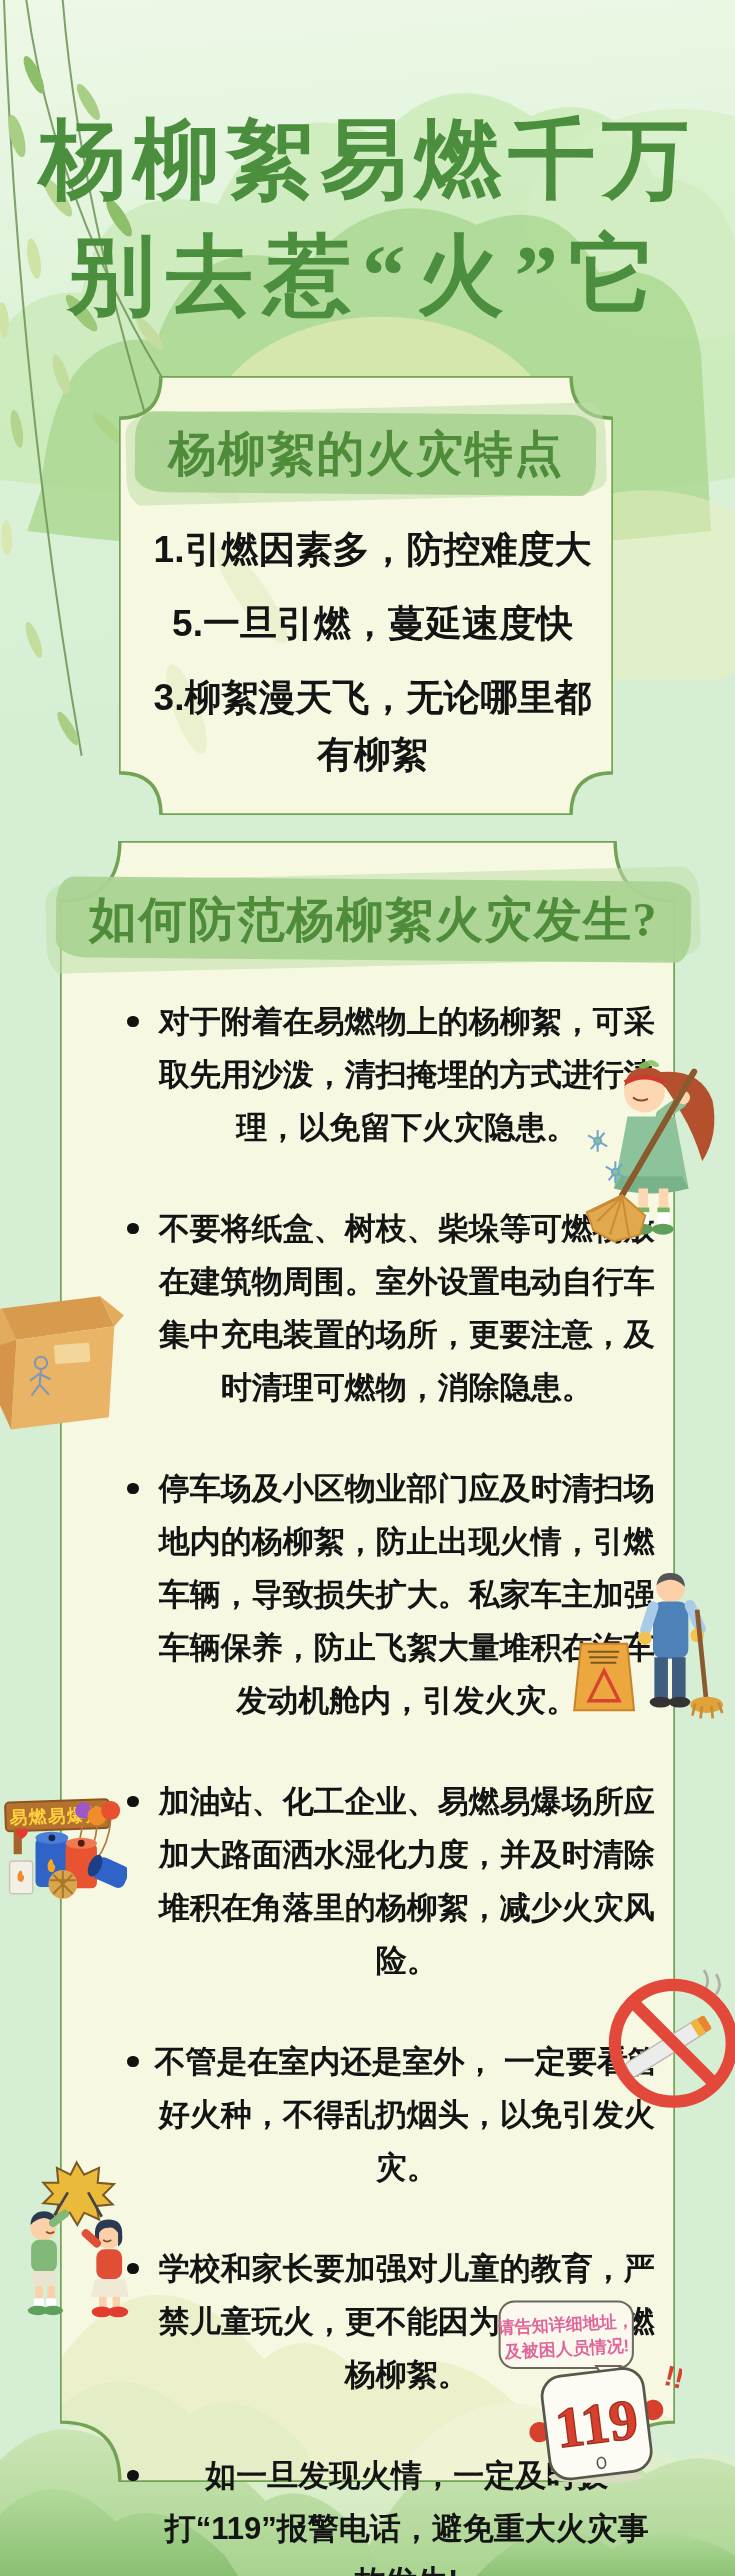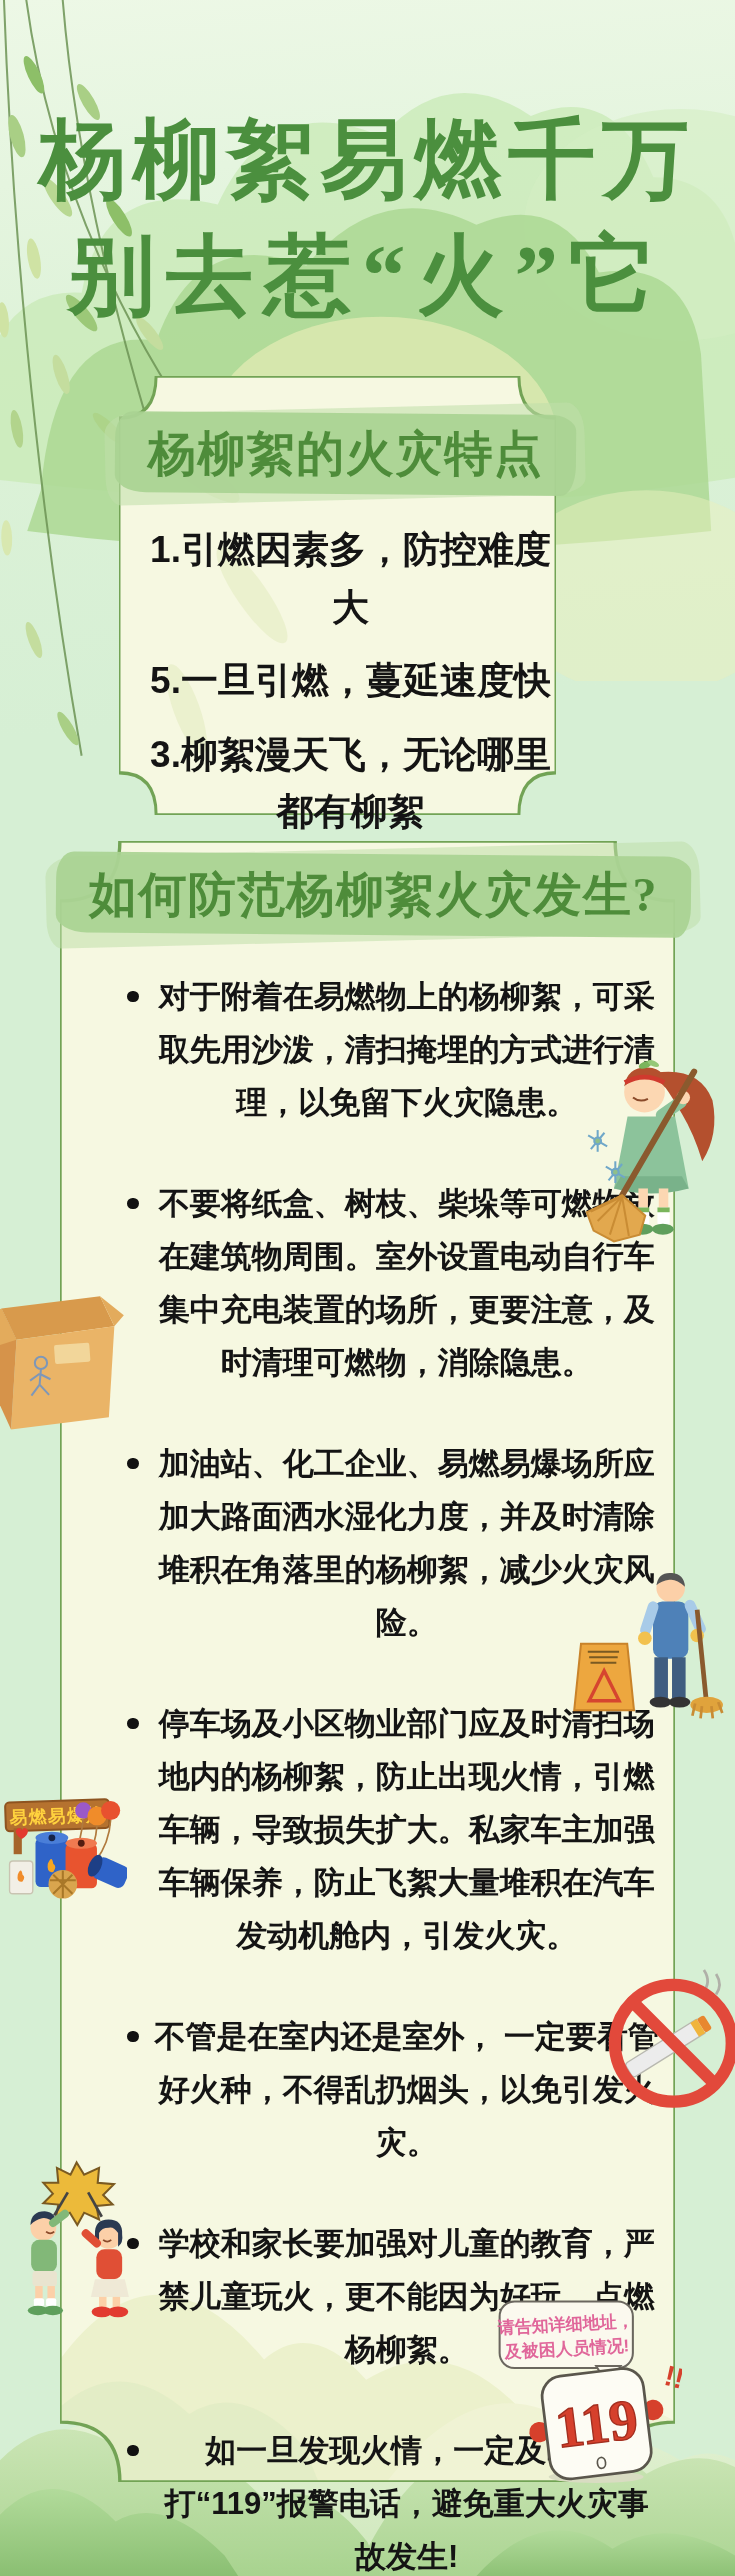--- a/index.html
+++ b/index.html
@@ -12,26 +12,26 @@
   
   .title-block{position:absolute;top:116px;left:0;width:100%;text-align:center;z-index:2;}
   .title-line{font-family:"Liberation Serif","DejaVu Serif",serif;font-weight:700;
               color:#4b8f3e;font-size:87px;line-height:1.0;letter-spacing:6.8px;}
   .title-line.l2{margin-top:29px;letter-spacing:11px;}
 
   
   .card{position:absolute;z-index:2;}
   .card-frame{position:absolute;inset:0;width:100%;height:100%;}
   .card-content{position:relative;z-index:1;}
-  .card1{left:119px;top:376px;width:437px;height:439px;}
+  .card1{left:119px;top:376px;width:494px;height:439px;}
   .card2{left:60px;top:841px;width:615px;height:1641px;}
 
   .badge-wrap{text-align:center;}
   .card1 .badge-wrap{padding-top:37px;}
-  .card2 .badge-wrap{padding-top:13px;}
+  .card2 .badge-wrap{padding-top:38px;}
   .brush{position:relative;display:inline-block;padding:9.5px 29px;}
   .brush::before{content:"";position:absolute;inset:-5.4px -13.6px;background:#c0dfa9;opacity:.55;
                  border-radius:30px 17.7px 34px 15px / 20.4px 31px 16.3px 27px;transform:rotate(-1.4deg);}
   .brush::after{content:"";position:absolute;inset:0 -4.1px;background:#a9d392;opacity:.92;
                 border-radius:17.7px 27px 15px 31px / 26px 16.3px 30px 17.7px;transform:rotate(.5deg);}
   .brush h2{position:relative;z-index:1;margin:0;font-family:"Liberation Serif","DejaVu Serif",serif;
             font-weight:700;color:#4e8c3a;font-size:48px;line-height:1.3;letter-spacing:1.4px;white-space:nowrap;}
 
   .feature-list{list-style:none;text-align:center;margin:27px 0 0 26px;padding:0;}
   .feature-list li{max-width:455px;font-size:37px;font-weight:700;color:#141414;
@@ -136,22 +136,22 @@
     </svg>
     <div class="card-content">
       <div class="badge-wrap">
         <div class="brush">
           <h2>如何防范杨柳絮火灾发生?</h2>
         </div>
       </div>
       <ul class="tips-list">
         <li><span class="dot"></span><span>对于附着在易燃物上的杨柳絮，可采取先用沙泼，清扫掩埋的方式进行清理，以免留下火灾隐患。</span></li>
         <li><span class="dot"></span><span>不要将纸盒、树枝、柴垛等可燃物放在建筑物周围。室外设置电动自行车集中充电装置的场所，更要注意，及时清理可燃物，消除隐患。</span></li>
+        <li><span class="dot"></span><span>停车场及小区物业部门应及时清扫场地内的杨柳絮，防止出现火情，引燃车辆，导致损失扩大。私家车主加强车辆保养，防止飞絮大量堆积在汽车发动机舱内，引发火灾。</span></li>
         <li><span class="dot"></span><span>加油站、化工企业、易燃易爆场所应加大路面洒水湿化力度，并及时清除堆积在角落里的杨柳絮，减少火灾风险。</span></li>
-        <li><span class="dot"></span><span>停车场及小区物业部门应及时清扫场地内的杨柳絮，防止出现火情，引燃车辆，导致损失扩大。私家车主加强车辆保养，防止飞絮大量堆积在汽车发动机舱内，引发火灾。</span></li>
         <li><span class="dot"></span><span>不管是在室内还是室外， 一定要看管好火种，不得乱扔烟头，以免引发火灾。</span></li>
         <li><span class="dot"></span><span>学校和家长要加强对儿童的教育，严禁儿童玩火，更不能因为好玩，点燃杨柳絮。</span></li>
         <li><span class="dot"></span><span>如一旦发现火情，一定及时拨打“119”报警电话，避免重大火灾事故发生!</span></li>
       </ul>
     </div>
   </section>
 
   <svg class="abs illus" style="left:580px;top:1059px" width="144" height="191" viewBox="0 0 212 280">
     <path d="M110,20 Q175,10 195,60 Q205,110 180,150 Q168,110 150,80 Q130,45 110,20 Z" fill="#b4502e"></path>
     <circle cx="95" cy="48" r="30" fill="#fcd7b2"></circle>

